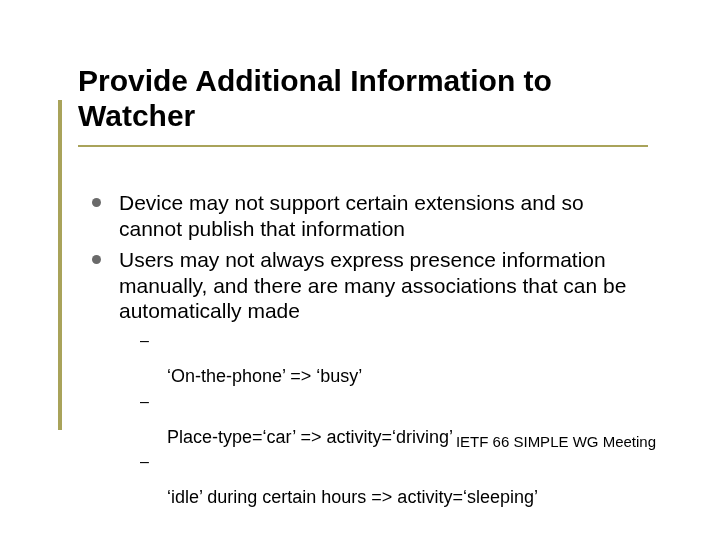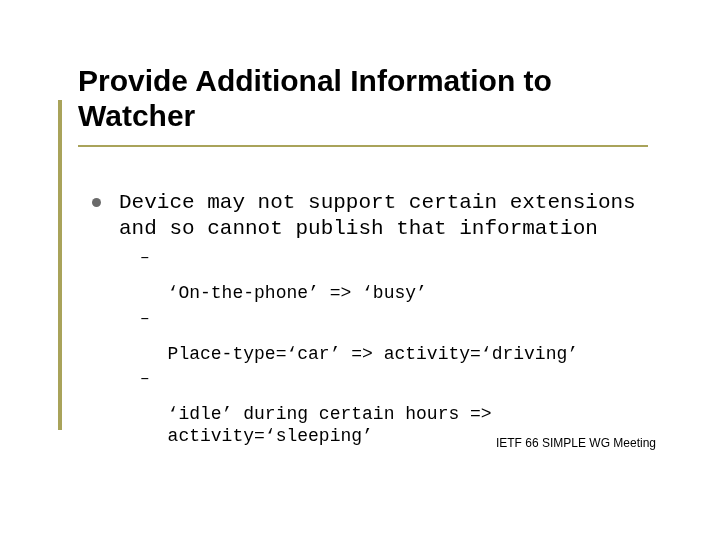--- a/index.html
+++ b/index.html
@@ -40,21 +40,20 @@
     top: 100px;
     width: 4px;
     height: 330px;
     background: #a9a35a;
   }
   .content {
     position: absolute;
     left: 92px;
     top: 190px;
     width: 560px;
-    font-family: Liberation Mono, monospace;
   }
   .l1 {
     display: flex;
     align-items: flex-start;
     margin-bottom: 6px;
   }
   .l1 .dot {
     width: 9px;
     height: 9px;
     border-radius: 50%;
@@ -89,39 +88,43 @@
     font-size: 18px;
     color: #000;
     line-height: 1.2;
     flex: 1 1 auto;
     margin-top: 36px;
   }
   .footer {
     position: absolute;
     right: 64px;
     bottom: 40px;
-    font-size: 12px;
+    font-size: 15px;
     color: #000;
   }
 </style>
 </head>
 <body>
 
 <div class="slide">
   <div class="accent-line"></div>
   <div class="title">Provide Additional Information to Watcher</div>
   <div class="title-rule"></div>
 
   <div class="content">
 
     <div class="l1">
       <span class="dot"></span>
       <span class="txt">Device may not support certain extensions and so cannot publish that information</span>
     </div>
 
+    <div class="l1">
+      <span class="dot"></span>
+      <span class="txt">Users may not always express presence information manually, and there are many associations that can be automatically made</span>
+    </div>
 
 
     <div class="sub-list">
       <div class="l2">
         <span class="dash">–</span>
         <span class="txt">‘On-the-phone’ =&gt; ‘busy’</span>
       </div>
       <div class="l2">
         <span class="dash">–</span>
         <span class="txt">Place-type=‘car’ =&gt; activity=‘driving’</span>

